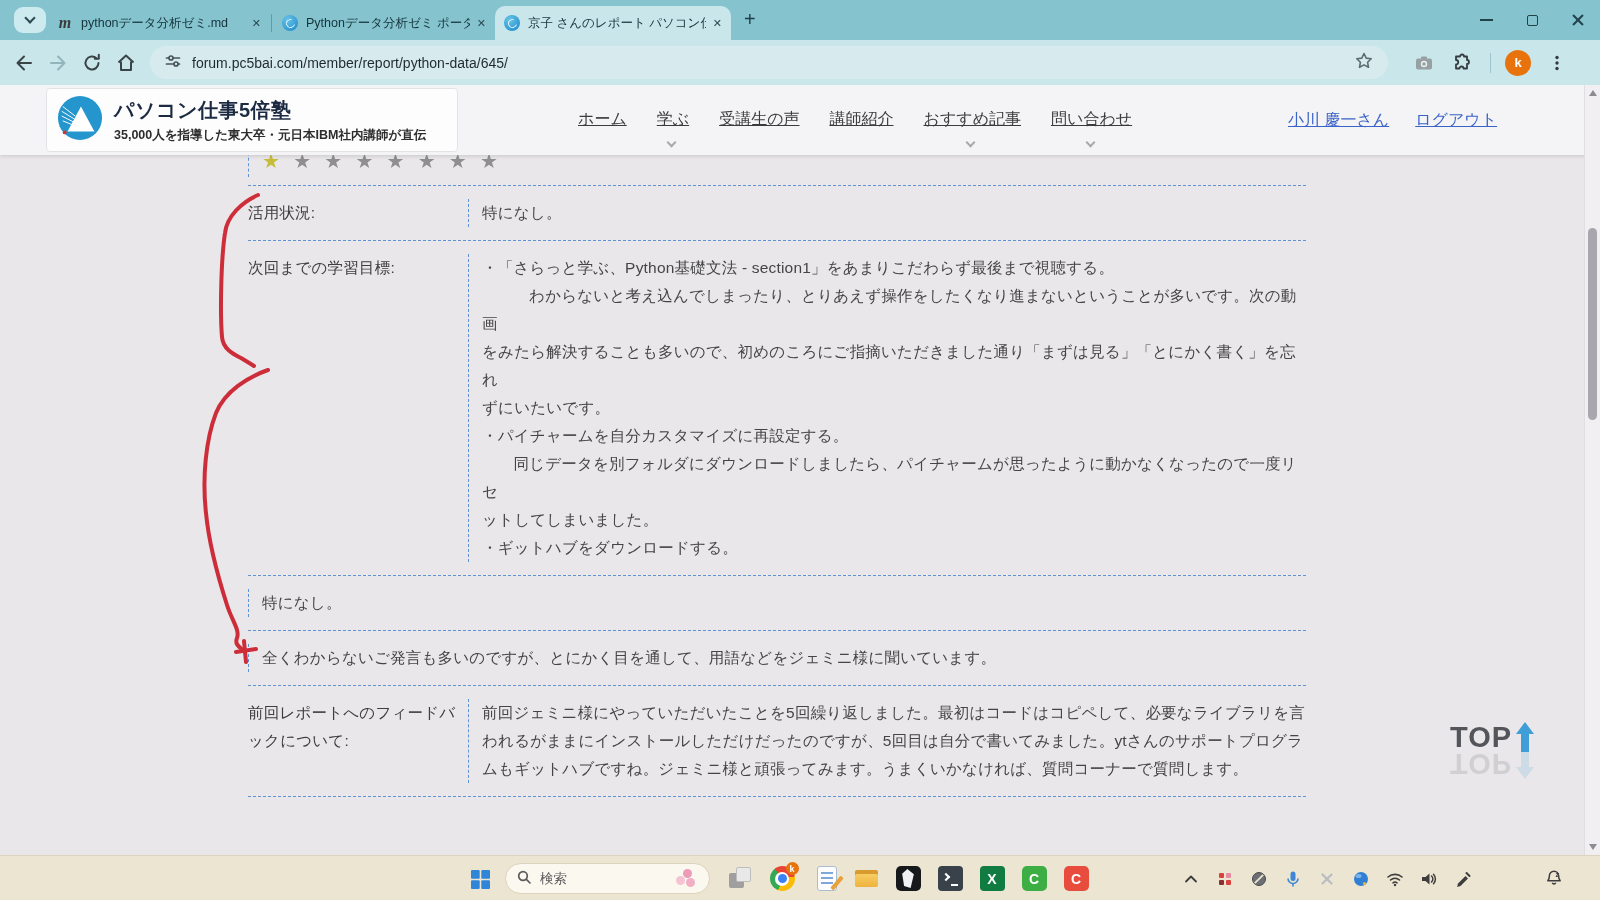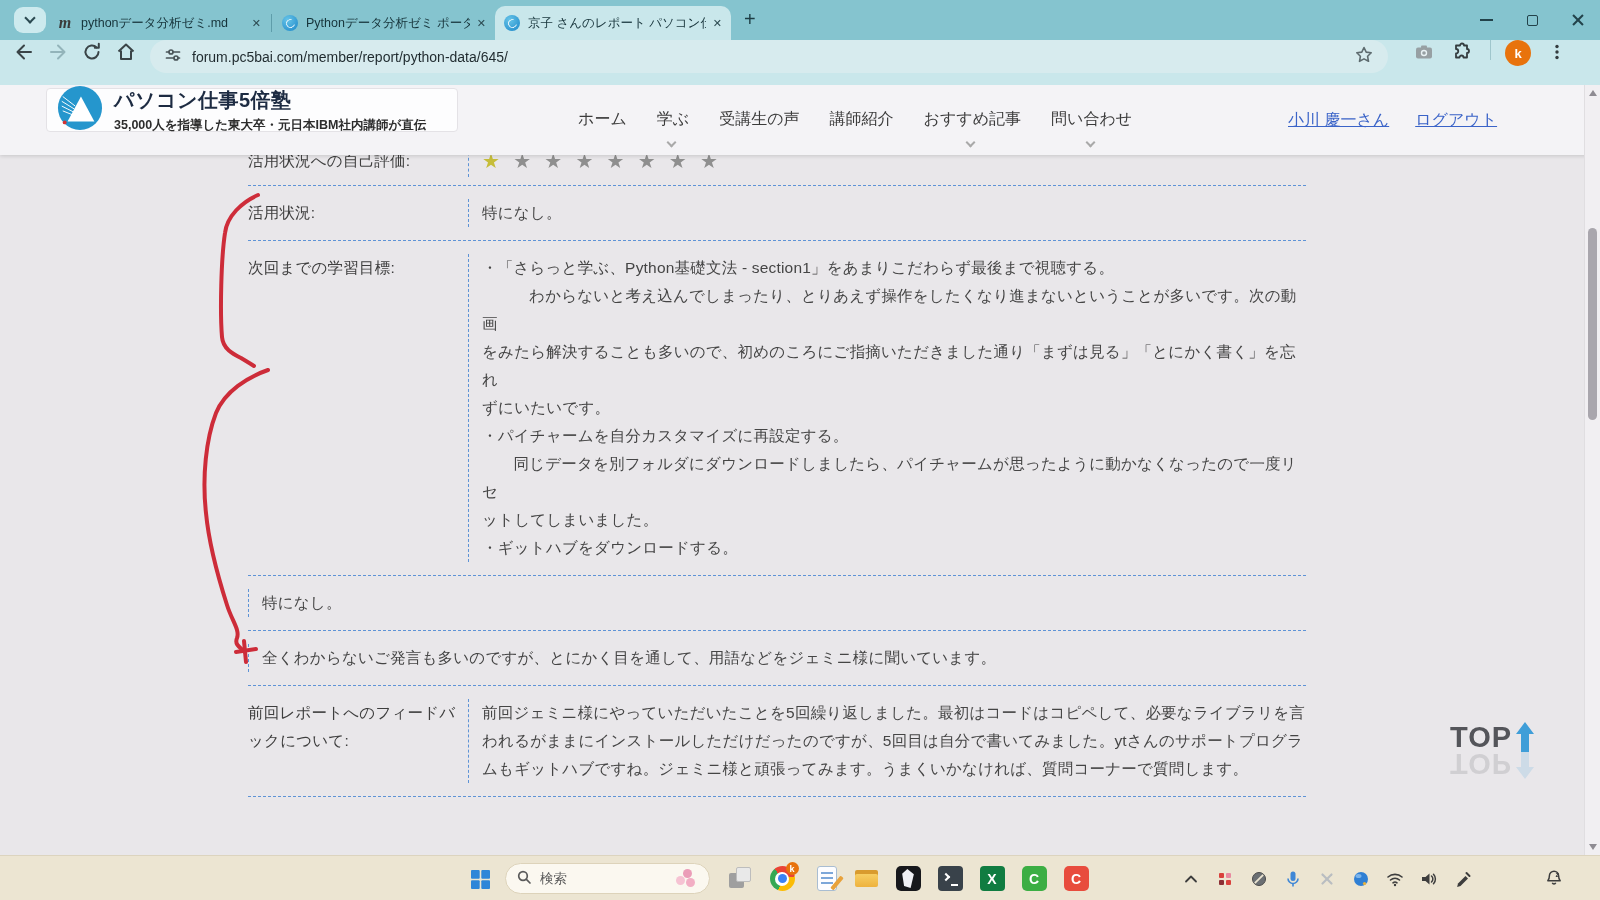--- a/index.html
+++ b/index.html
@@ -27,40 +27,40 @@
   .newtab { position:absolute; left:744px; top:8px; font-size:20px; font-weight:400; color:#1d3c44; cursor:pointer; }
   #winctrl { position:absolute; right:14px; top:0; height:40px; display:flex; align-items:center; gap:30px; }
   .wc { width:16px; height:16px; display:flex; align-items:center; justify-content:center; cursor:pointer; }
   .g-min { width:13px; height:2px; background:#22424a; }
   .g-max { width:11px; height:11px; border:1.6px solid #22424a; border-radius:2px; }
   .g-close { position:relative; width:14px; height:14px; }
   .g-close::before,.g-close::after { content:''; position:absolute; left:6px; top:0; width:2px; height:14px; background:#22424a; }
   .g-close::before { transform:rotate(45deg); } .g-close::after { transform:rotate(-45deg); }
 
   
-  #toolbar { height:45px; background:#c9e7eb; display:flex; }
+  #toolbar { height:45px; background:#c9e7eb; display:flex; align-items:center; }
   .tbico { flex:none; width:24px; height:24px; display:flex; align-items:center; justify-content:center; cursor:pointer; }
   #urlbar { flex:none; width:1238px; height:33px; margin-left:12px; border-radius:17px; background:#d7ebee;
     display:flex; align-items:center; padding:0 14px; }
   #urltext { font-size:14px; color:#1f2a2e; margin-left:10px; }
   #urlbar .grow { flex:1; }
   .divider { width:1px; height:20px; background:#9fc6cc; margin-left:16px; }
   #avatar { width:26px; height:26px; border-radius:50%; background:#e8730d; color:#fff; font-size:13px; font-weight:bold;
     display:flex; align-items:center; justify-content:center; margin-left:14px; cursor:pointer; }
 
   
   #page { position:relative; height:770px; background:#e9e7ea; overflow:hidden; }
   #siteheader { position:absolute; left:0; right:0; top:0; height:70px; background:#f4f3f6;
     box-shadow:0 1px 4px rgba(0,0,0,.15); z-index:5; }
-  #logocard { position:absolute; left:46px; top:3px; width:412px; height:44px; background:#fdfdfe;
+  #logocard { position:absolute; left:46px; top:3px; width:412px; height:64px; background:#fdfdfe;
     border:1px solid #e4e2e6; border-radius:4px; display:flex; align-items:center; padding:16px 10px; }
   #sitetitle { font-size:20px; font-weight:bold; color:#1d2b42; letter-spacing:.5px; }
   #sitetag { font-size:12.5px; font-weight:bold; color:#2d2d2d; margin-top:3px; }
   #mainnav { position:absolute; left:578px; top:0; height:70px; display:flex; gap:30px; align-items:center; z-index:6; }
-  .nav-item { position:relative; font-size:16px; color:#3b3b3b; cursor:pointer; padding-bottom:2px; }
+  .nav-item { position:relative; font-size:16px; color:#3b3b3b; cursor:pointer; padding-bottom:2px;text-decoration:underline; }
   .nav-item .chev { position:absolute; left:50%; bottom:-14px; width:7px; height:7px; margin-left:-5px;
     border:solid #a9a9a9; border-width:0 2px 2px 0; transform:rotate(45deg); }
   #hdrlinks { position:absolute; left:1288px; top:0; height:70px; display:flex; gap:26px; align-items:center; z-index:6; }
   .hlink { font-size:16px; color:#3a63c8; text-decoration:underline; cursor:pointer; white-space:nowrap; }
 
   
   #report { position:absolute; left:248px; top:62px; width:1058px; z-index:1; }
   .rrow { display:flex; border-bottom:1px dashed #5e93d6; padding:13px 0; }
   .rrow.rstars { padding:0 0 8px 0; }
   .rlabel { width:220px; flex:none; font-size:15.5px; color:#3e3e3e; line-height:28px; letter-spacing:.2px; }
@@ -262,21 +262,20 @@
         <div class="nav-item"><span>問い合わせ</span><span class="chev"></span></div>
       </div>
     <div id="hdrlinks">
       <span class="hlink">小川 慶一さん</span>
       <span class="hlink">ログアウト</span>
     </div>
   </div>
 
   <div id="report">
       <div class="rrow rstars">
-        <div class="rlabel">活用状況への自己評価:</div>
         <div class="rvalue"><span class="star on">★</span><span class="star">★</span><span class="star">★</span><span class="star">★</span><span class="star">★</span><span class="star">★</span><span class="star">★</span><span class="star">★</span></div>
       </div>
       <div class="rrow">
         <div class="rlabel">活用状況:</div>
         <div class="rvalue">特になし。</div>
       </div>
       <div class="rrow">
         <div class="rlabel">次回までの学習目標:</div>
         <div class="rvalue">・「さらっと学ぶ、Python基礎文法 - section1」をあまりこだわらず最後まで視聴する。
 　　　わからないと考え込んでしまったり、とりあえず操作をしたくなり進まないということが多いです。次の動画

